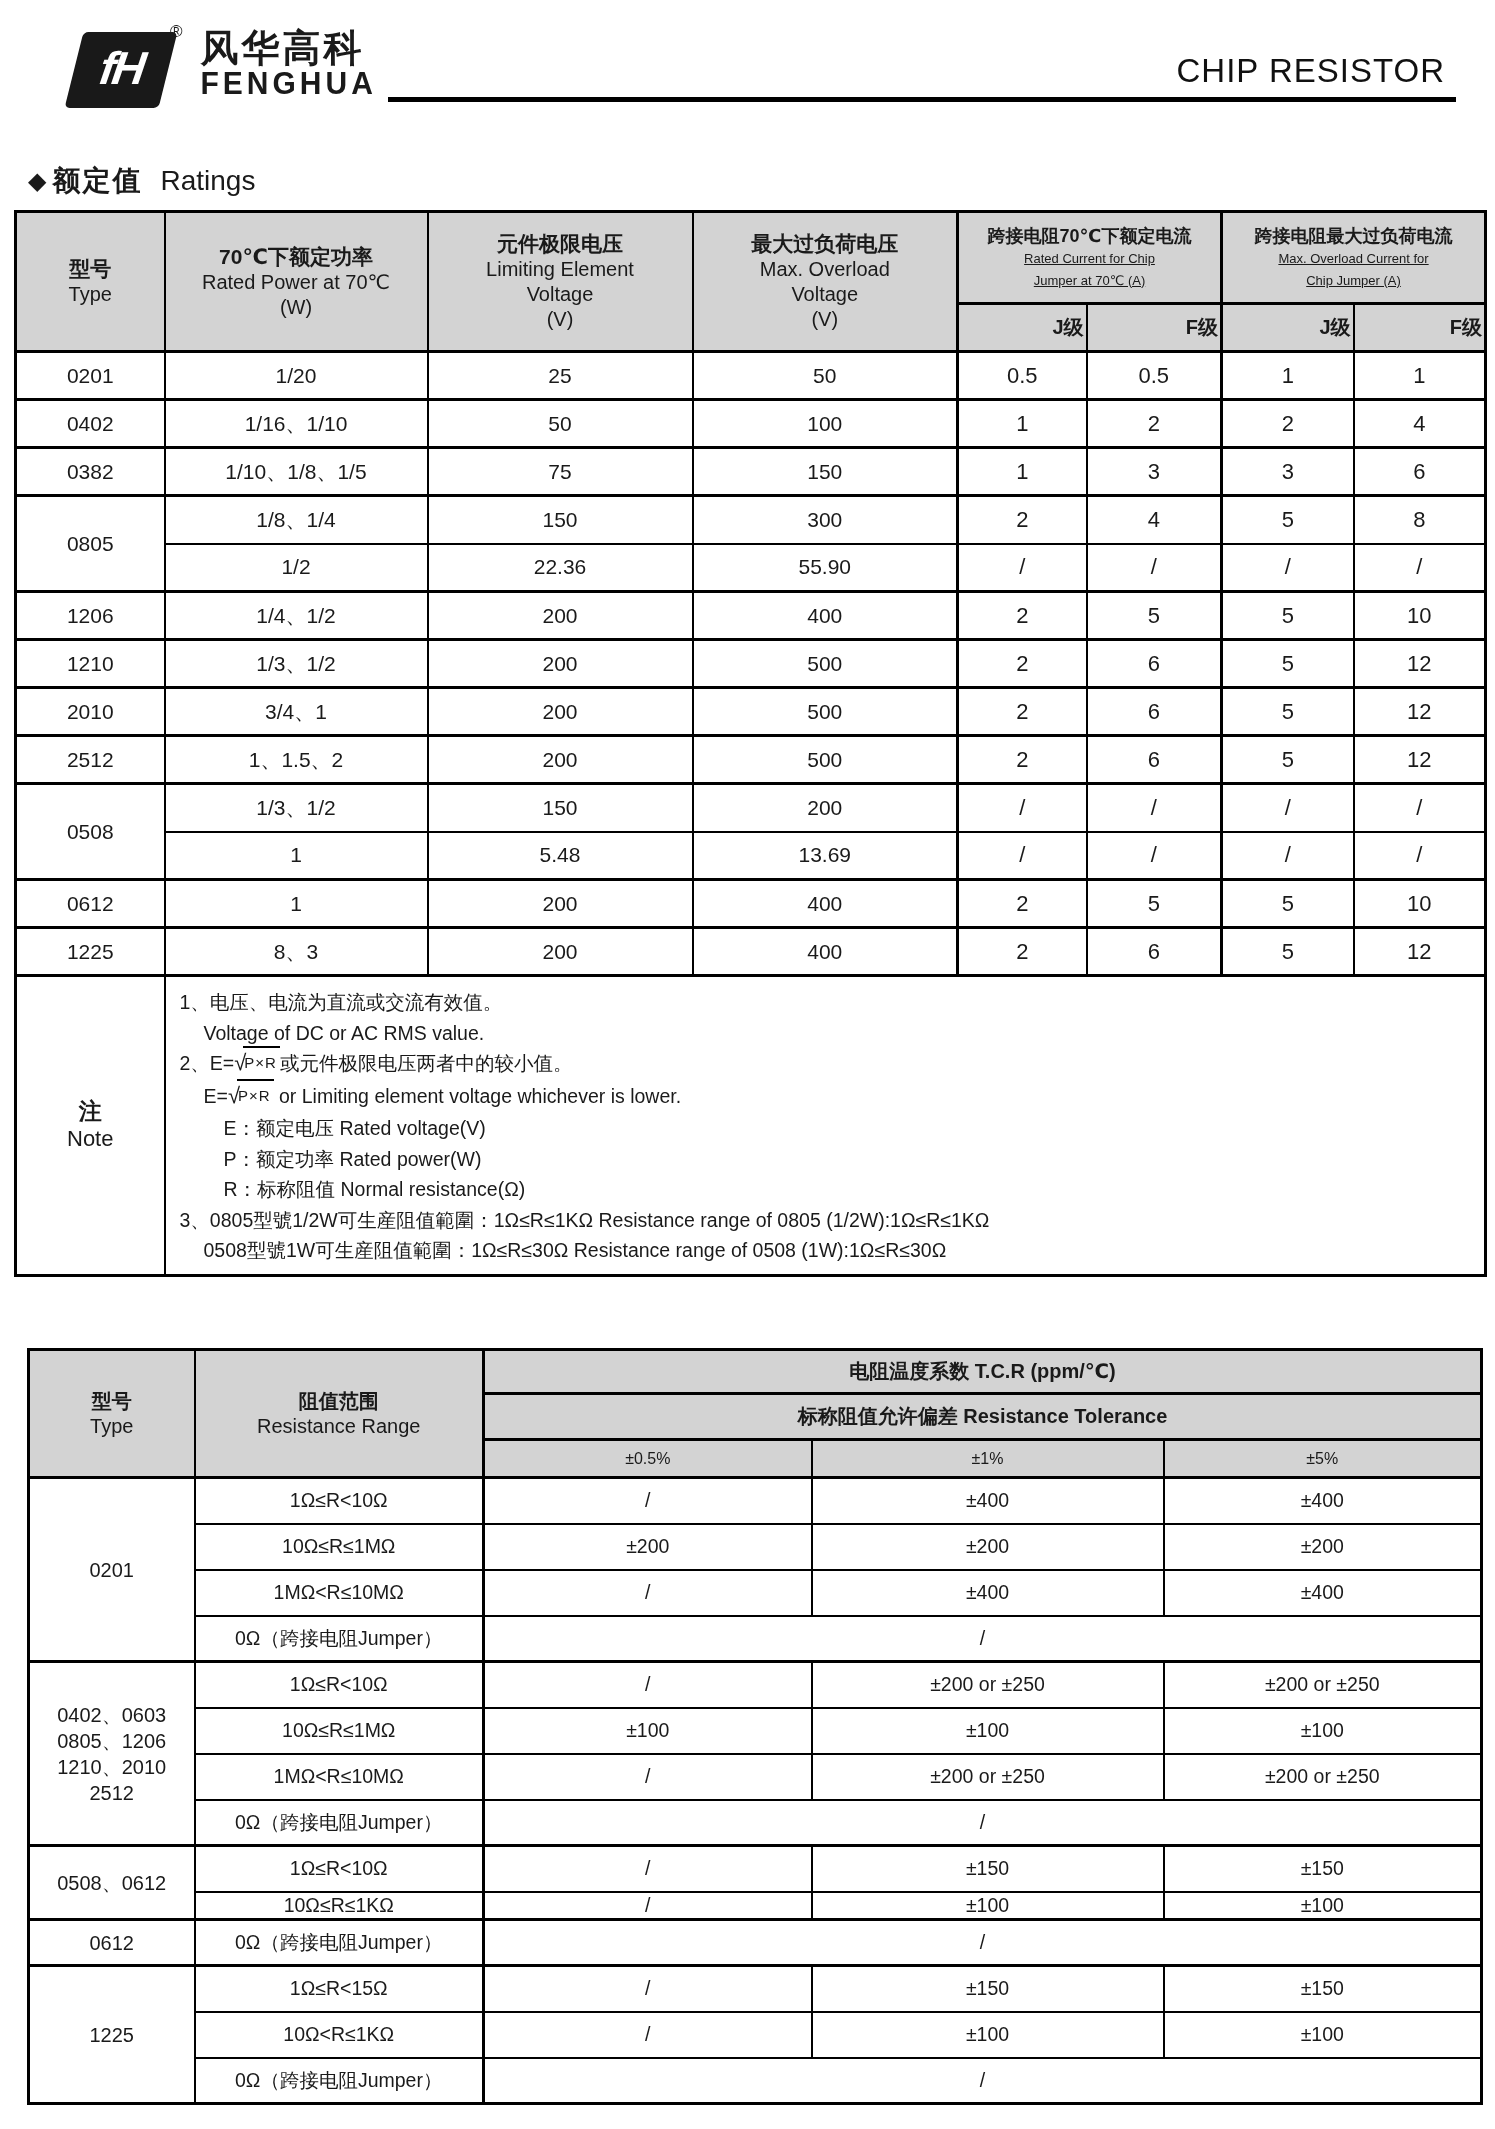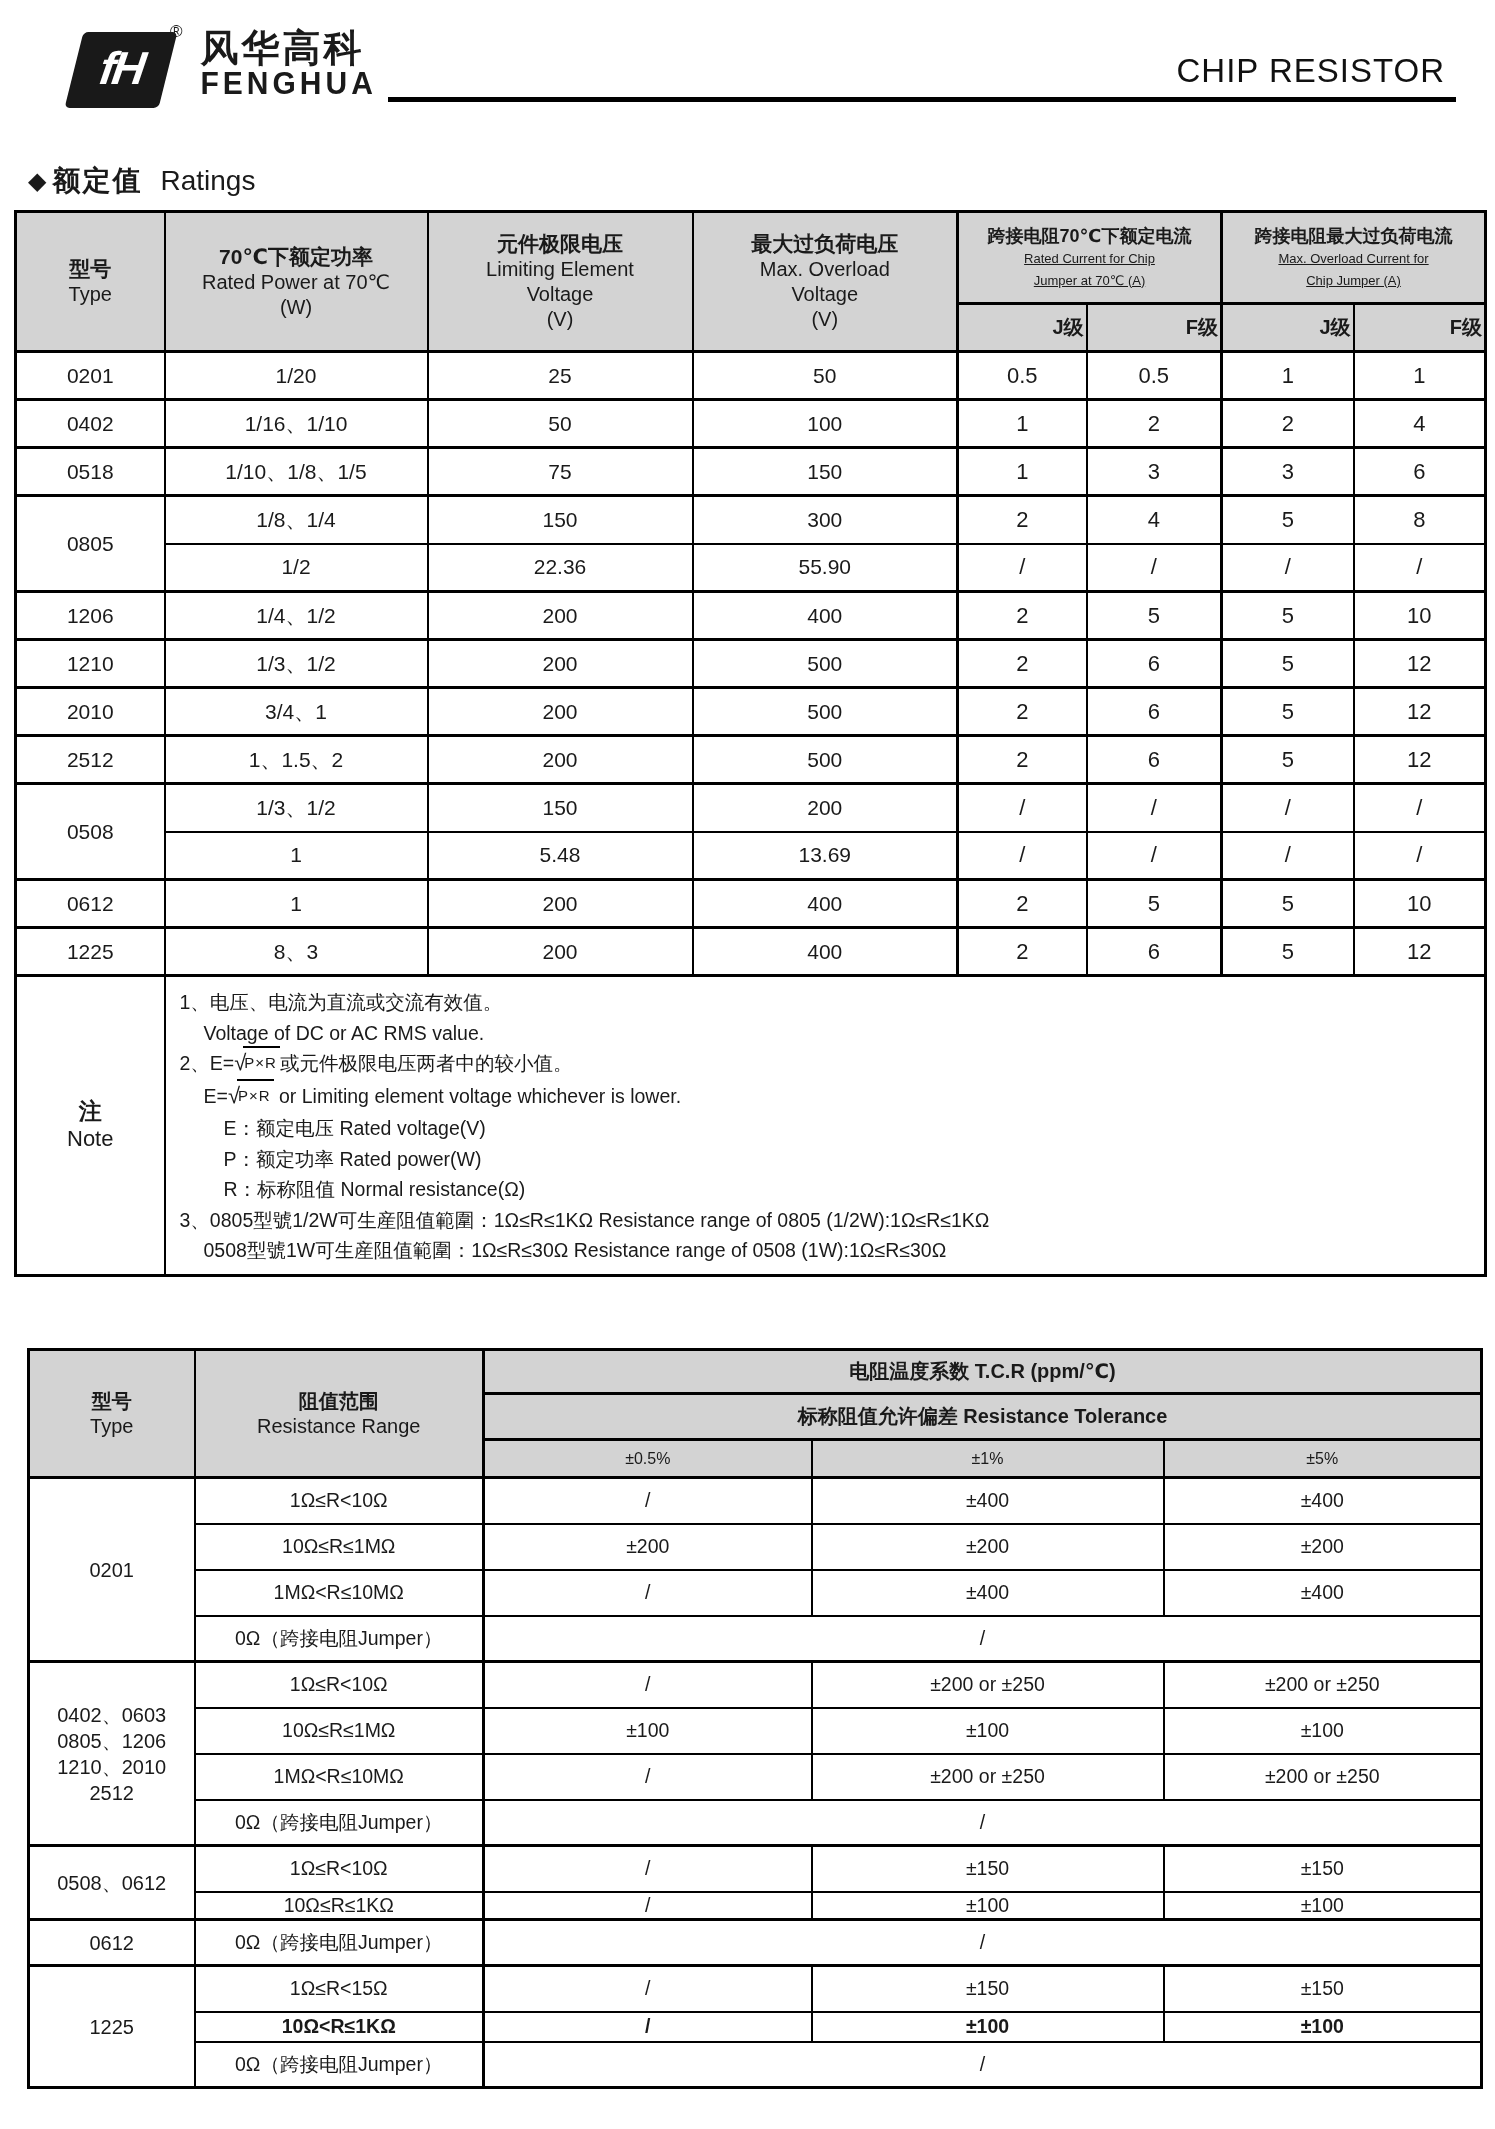--- a/index.html
+++ b/index.html
@@ -158,21 +158,21 @@
         <td rowspan="1">0402</td>
         <td>1/16、1/10</td>
         <td>50</td>
         <td>100</td>
         <td class="cur vt">1</td>
         <td class="cur">2</td>
         <td class="cur vt">2</td>
         <td class="cur">4</td>
       </tr>
       <tr class="gs" style="height: 48px;">
-        <td rowspan="1">0518</td>
+        <td rowspan="1">0382</td>
         <td>1/10、1/8、1/5</td>
         <td>75</td>
         <td>150</td>
         <td class="cur vt">1</td>
         <td class="cur">3</td>
         <td class="cur vt">3</td>
         <td class="cur">6</td>
       </tr>
       <tr class="gs" style="height: 48px;">
         <td rowspan="2">0805</td>
@@ -399,21 +399,21 @@
       </tr>
       <tr class="gs" style="height: 46px;">
         <td class="type-col" rowspan="3">
           <div>1225</div>
         </td>
         <td>1Ω≤R&lt;15Ω</td>
         <td class="vt">/</td>
         <td>±150</td>
         <td>±150</td>
       </tr>
-      <tr style="height: 30px; font-weight: bold;">
+      <tr style="height: 46px;">
         <td>10Ω&lt;R≤1KΩ</td>
         <td class="vt">/</td>
         <td>±100</td>
         <td>±100</td>
       </tr>
       <tr style="height: 46px;">
         <td>0Ω（跨接电阻Jumper）</td>
         <td colspan="3" class="vt">/</td>
       </tr>
     </tbody>

